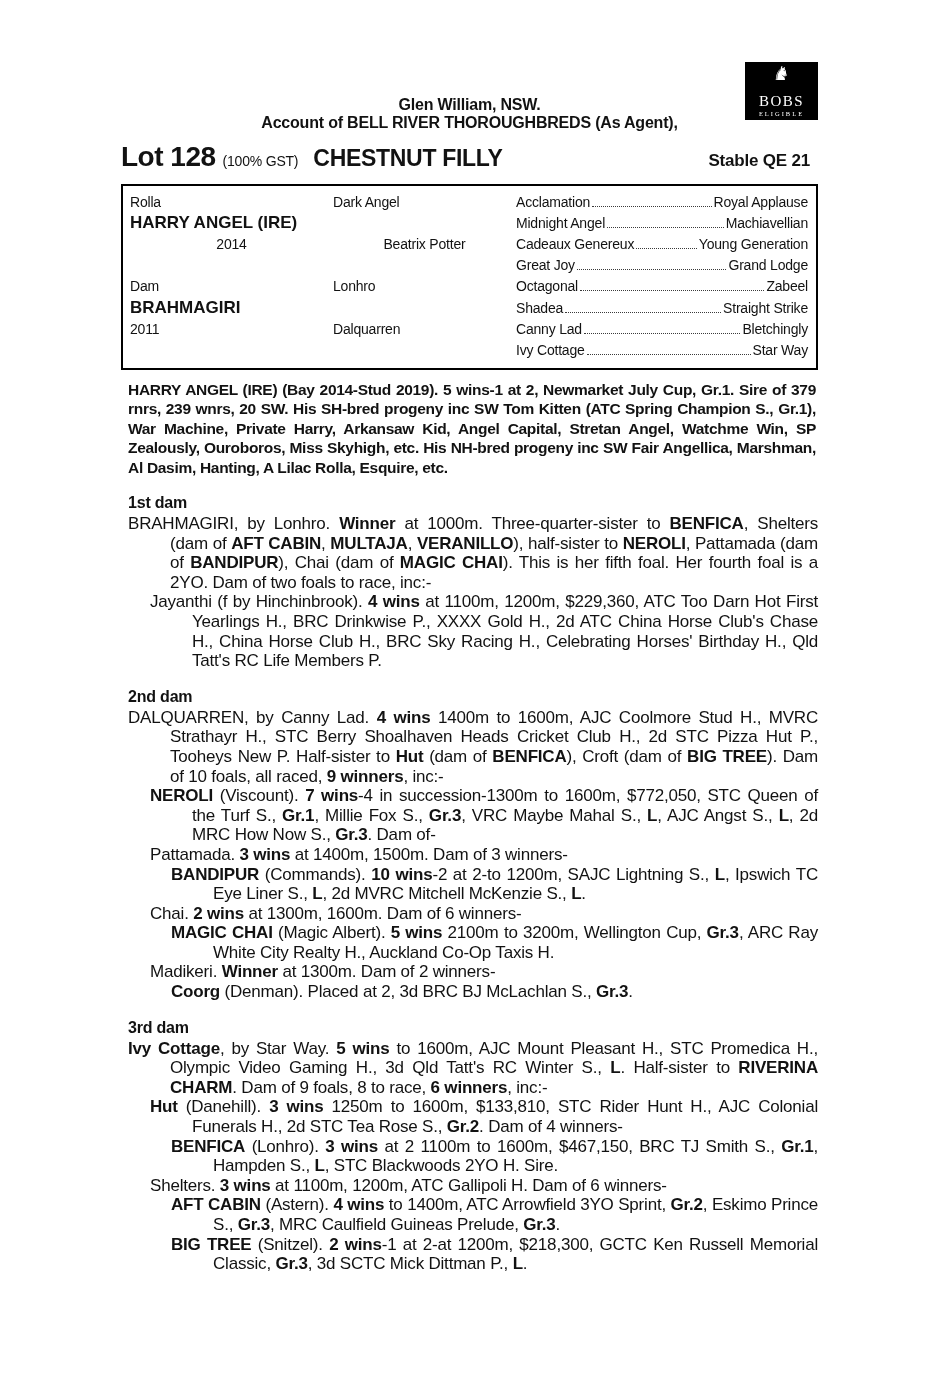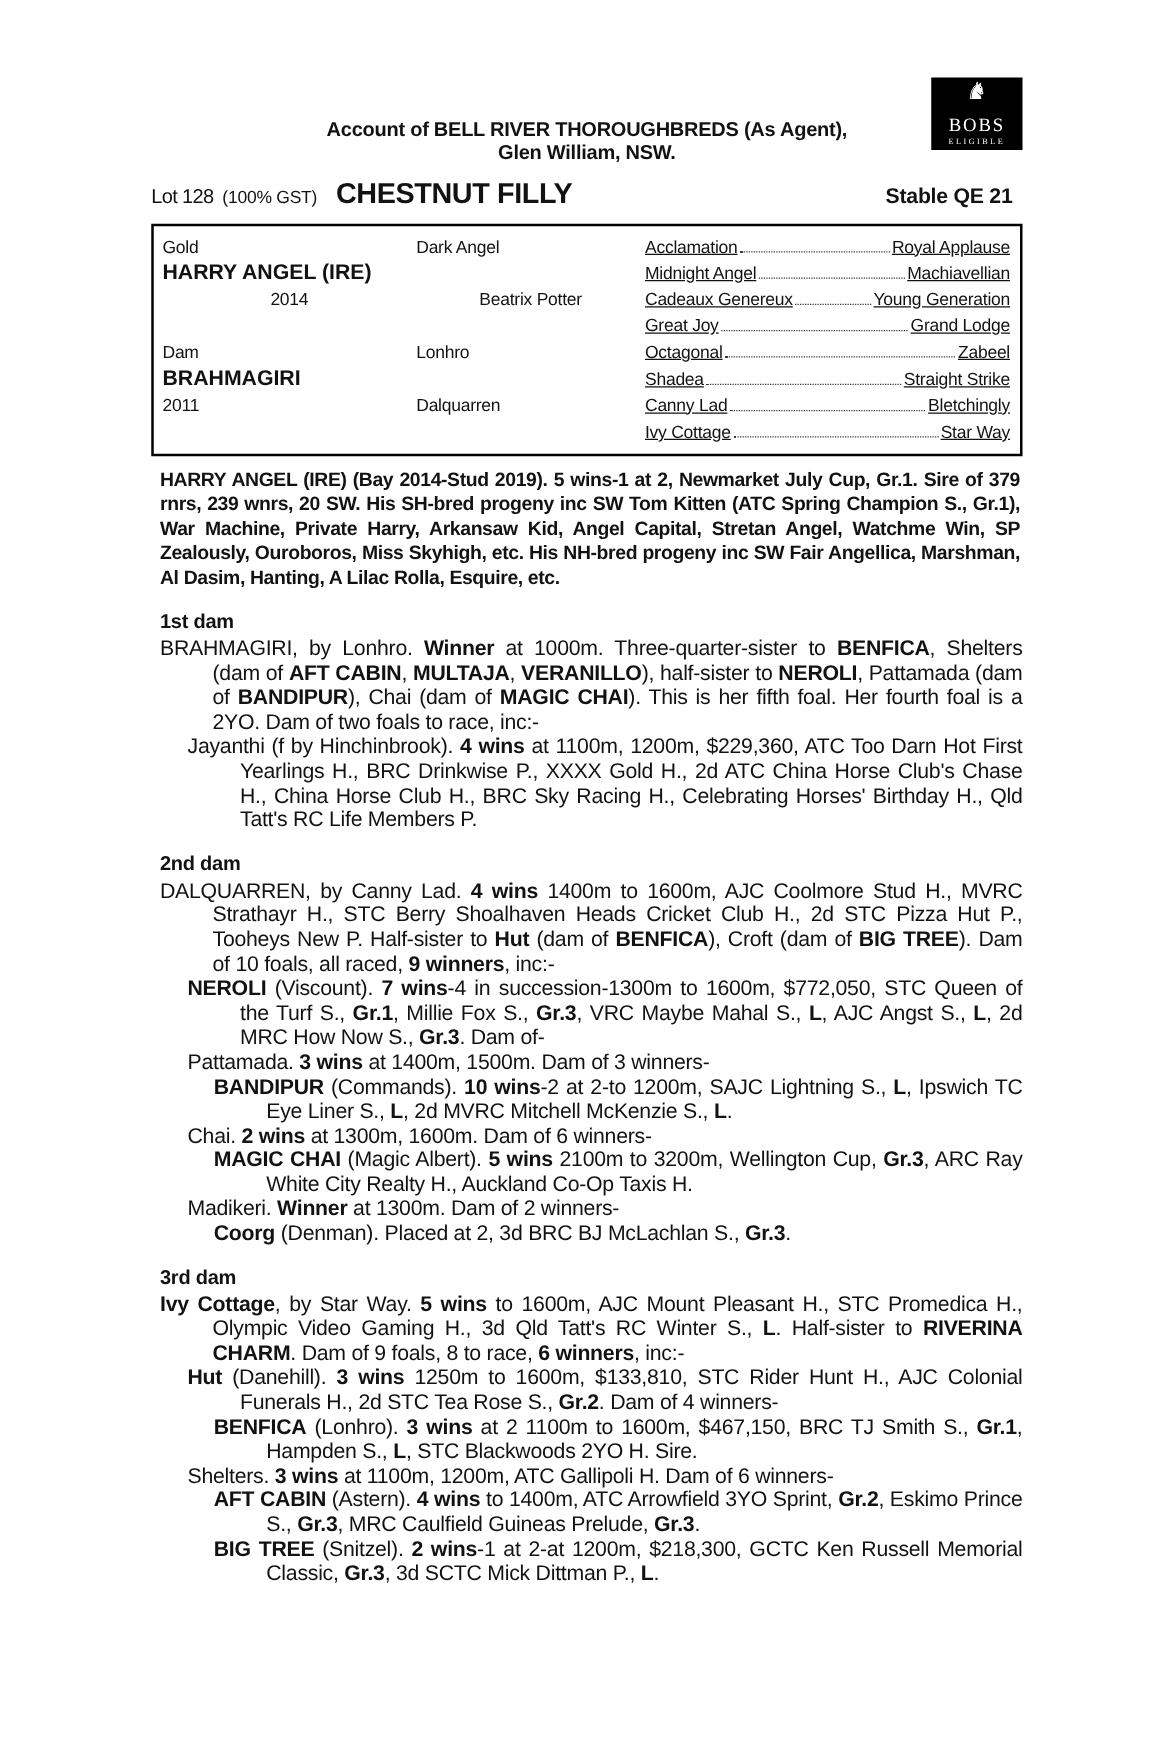--- a/index.html
+++ b/index.html
@@ -13,39 +13,39 @@
   
   .logo{position:absolute;left:745px;top:62px;width:73px;height:58px;background:#000;color:#fff;
     display:flex;flex-direction:column;align-items:center;justify-content:center;line-height:1;}
   .logo-horse{font-size:19px;line-height:17px;transform:scaleX(-1);}
   .logo-title{font-family:"Liberation Serif","DejaVu Serif",serif;font-size:15px;letter-spacing:1.5px;margin-top:12px;}
   .logo-sub{font-family:"Liberation Serif","DejaVu Serif",serif;font-size:6.5px;letter-spacing:2px;margin-top:2px;}
 
   .account{text-align:center;font-weight:bold;font-size:16px;line-height:18px;}
 
   .lot-line{display:flex;align-items:baseline;margin-top:9px;}
-  .lot-number{font-weight:normal;font-size:16px;letter-spacing:-0.5px;}
+  .lot-number{font-weight:bold;font-size:28px;letter-spacing:-0.5px;}
   .gst{font-size:14px;margin-left:7px;}
   .horse-desc{font-weight:bold;font-size:23px;letter-spacing:-0.3px;margin-left:15px;}
   .stable{font-weight:bold;font-size:17px;margin-left:auto;margin-right:8px;}
 
   .foal-line{display:flex;justify-content:space-between;align-items:center;margin-top:10px;font-size:17px;}
   .branded{display:flex;align-items:center;margin-right:4px;}
   .brand-mark{display:inline-flex;align-items:center;justify-content:center;width:21px;height:21px;
     border:1.5px solid #222;border-radius:50%;font-size:9px;font-weight:bold;margin:0 5px;letter-spacing:0;}
 
   
   .ped{border:2px solid #000;margin-top:11px;padding:5px 8px 7px 7px;
     display:grid;grid-template-columns:203px 183px 1fr;grid-auto-rows:21.2px;
     font-size:14px;align-items:center;}
   .c1{grid-column:1;}.c2{grid-column:2;}.c3{grid-column:3;}
   .r1{grid-row:1;}.r2{grid-row:2;}.r3{grid-row:3;text-align:center;}.r4{grid-row:4;}
   .r5{grid-row:5;}.r6{grid-row:6;}.r7{grid-row:7;}.r8{grid-row:8;}
   .pname{font-weight:bold;font-size:17px;letter-spacing:0;}
-  .leader{display:flex;align-items:baseline;white-space:nowrap;text-decoration:underline;}
+  .leader{display:flex;align-items:baseline;white-space:nowrap;}
   .dots{flex:1;min-width:8px;border-bottom:1.6px dotted #3a3a3a;margin:0 2px 3px 2px;}
 
   
   .sire-note{margin:10px 2px 0 7px;font-weight:bold;font-size:15.5px;line-height:19.5px;
     text-align:justify;letter-spacing:-0.3px;}
 
   
   .sec-head{font-weight:bold;font-size:16px;margin:17px 0 2px 7px;}
   .text{margin-left:7px;font-size:17px;line-height:19.6px;text-align:justify;}
   .para{margin:0;}
@@ -58,33 +58,33 @@
 <body>
 
 <div class="logo">
   <div class="logo-horse">♞</div>
   <div class="logo-title">BOBS</div>
   <div class="logo-sub">ELIGIBLE</div>
 </div>
 
 <div class="content">
 
+  <div class="account">Glen William, NSW.</div>
   <div class="account">Account of BELL RIVER THOROUGHBREDS (As Agent),</div>
-  <div class="account">Glen William, NSW.</div>
 
   <div class="lot-line">
     <span class="lot-number">Lot 128</span>
     <span class="gst">(100% GST)</span>
     <span class="horse-desc">CHESTNUT FILLY</span>
     <span class="stable">Stable QE 21</span>
   </div>
 
 
   <div class="ped">
-    <div class="c1 r1">Gold</div>
+    <div class="c1 r1">Rolla</div>
     <div class="c1 r2 pname">HARRY ANGEL (IRE)</div>
     <div class="c1 r3">2014</div>
     <div class="c1 r5">Dam</div>
     <div class="c1 r6 pname">BRAHMAGIRI</div>
     <div class="c1 r7">2011</div>
 
     <div class="c2 r1">Dark Angel</div>
     <div class="c2 r3">Beatrix Potter</div>
     <div class="c2 r5">Lonhro</div>
     <div class="c2 r7">Dalquarren</div>

